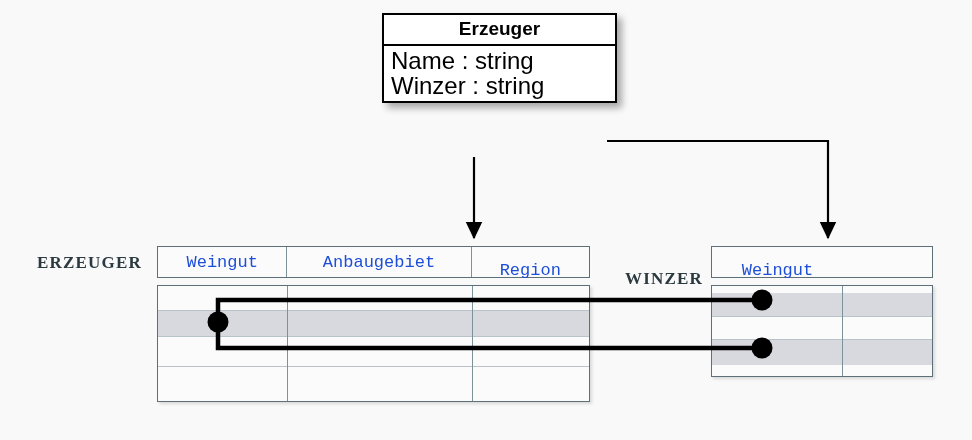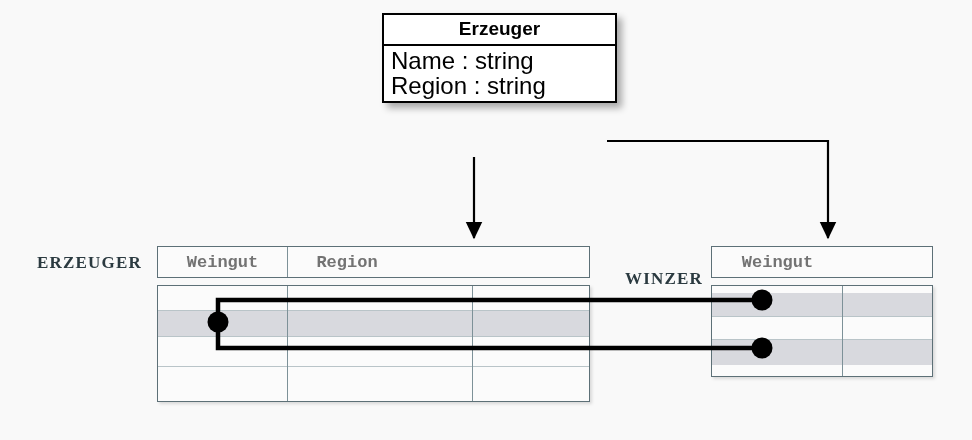--- a/index.html
+++ b/index.html
@@ -66,30 +66,30 @@
     position: absolute;
     display: flex;
     box-sizing: border-box;
     border: 1px solid #5d7077;
     background: #fbfbfb;
     height: 32px;
   }
   .th-cell {
     box-sizing: border-box;
     font-family: "Liberation Mono", monospace;
-    font-weight: bold;
+    font-weight: normal;
     font-size: 17px;
-    color: #737373;
+    color: #1d4ed8;
     display: flex;
     align-items: center;
     justify-content: center;
     border-right: 1px solid #7d9198;
     height: 100%;
   }
-  .th-cell:last-child { border-right: none; }
+  .th-cell:last-child { border-right: none; margin-top: 8px; }
 
   .tbl-body {
     position: absolute;
     box-sizing: border-box;
     border: 1px solid #5d7077;
     background: #fbfbfb;
     box-shadow: 2px 2px 3px rgba(0,0,0,0.13);
     overflow: hidden;
   }
   .tbl-rows {
@@ -132,28 +132,29 @@
 </style>
 </head>
 <body>
 
 <div id="stage">
 
   <div class="uml-box">
     <div class="uml-title">Erzeuger</div>
     <div class="uml-attrs">
       <div class="uml-attr">Name : string</div>
-      <div class="uml-attr">Region : string</div>
+      <div class="uml-attr">Winzer : string</div>
     </div>
   </div>
 
   <div class="tbl-label" style="left:37px; top:253px;">ERZEUGER</div>
 
   <div class="tbl-header" style="left:157px; top:246px; width:433px;">
     <div class="th-cell" style="width:130px;">Weingut</div>
+    <div class="th-cell" style="width:185px;">Anbaugebiet</div>
     <div class="th-cell" style="width:118px;">Region</div>
   </div>
 
   <div class="tbl-body" style="left:157px; top:285px; width:433px; height:117px;">
     <div class="hl-band" style="top:24px; height:26px;"></div>
     <div class="tbl-rows">
       <div class="tbl-row" style="height:25px;"></div>
       <div class="tbl-row" style="height:26px;"></div>
       <div class="tbl-row" style="height:30px;"></div>
       <div class="tbl-row" style="height:34px;"></div>

